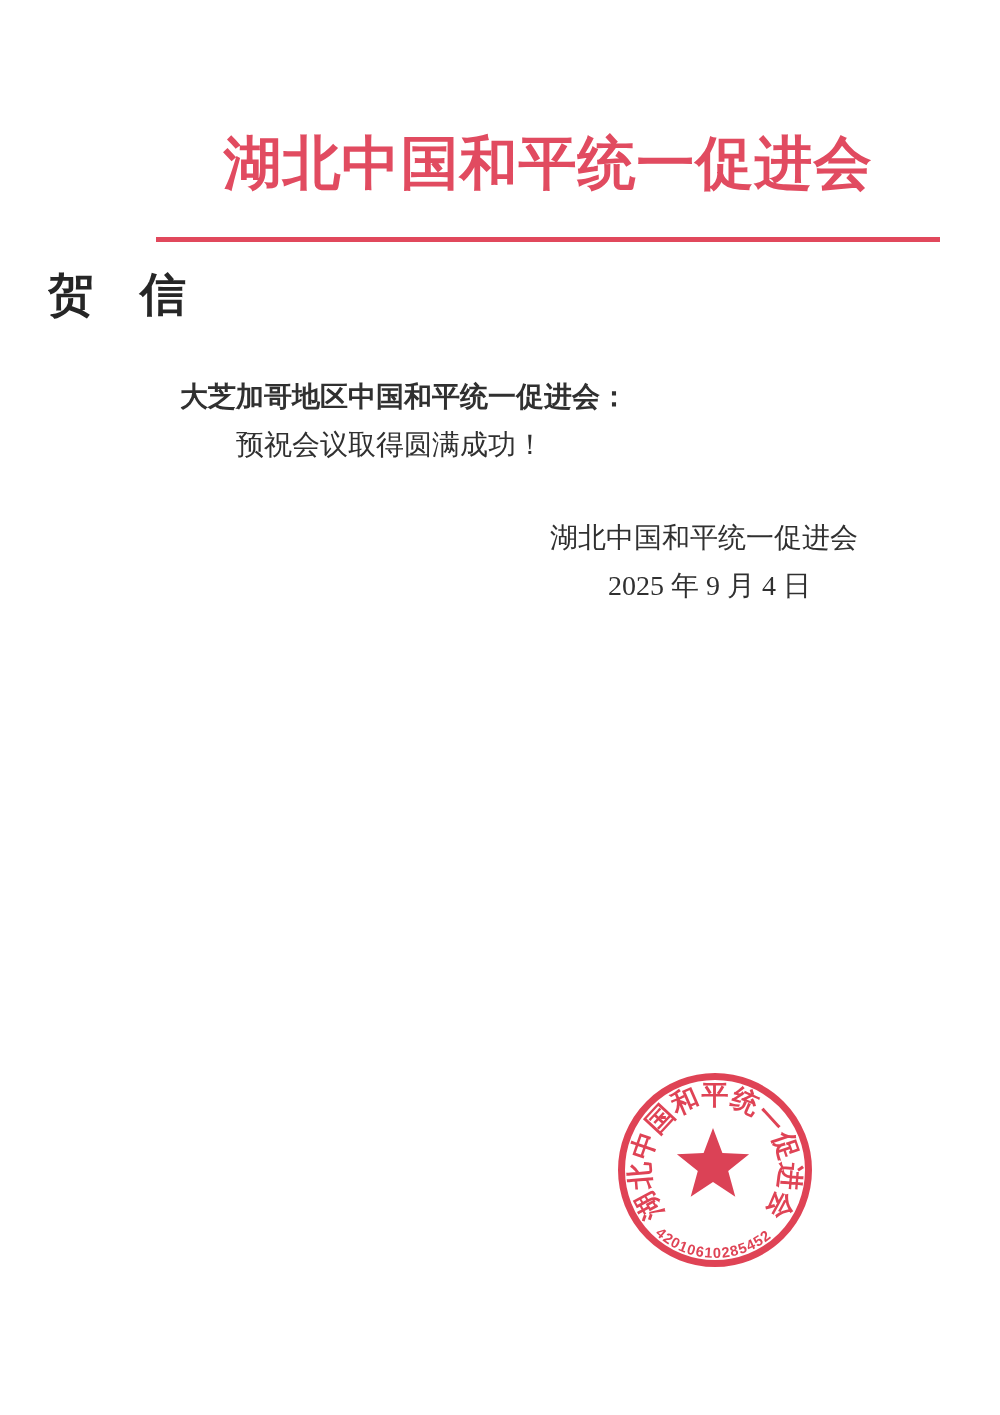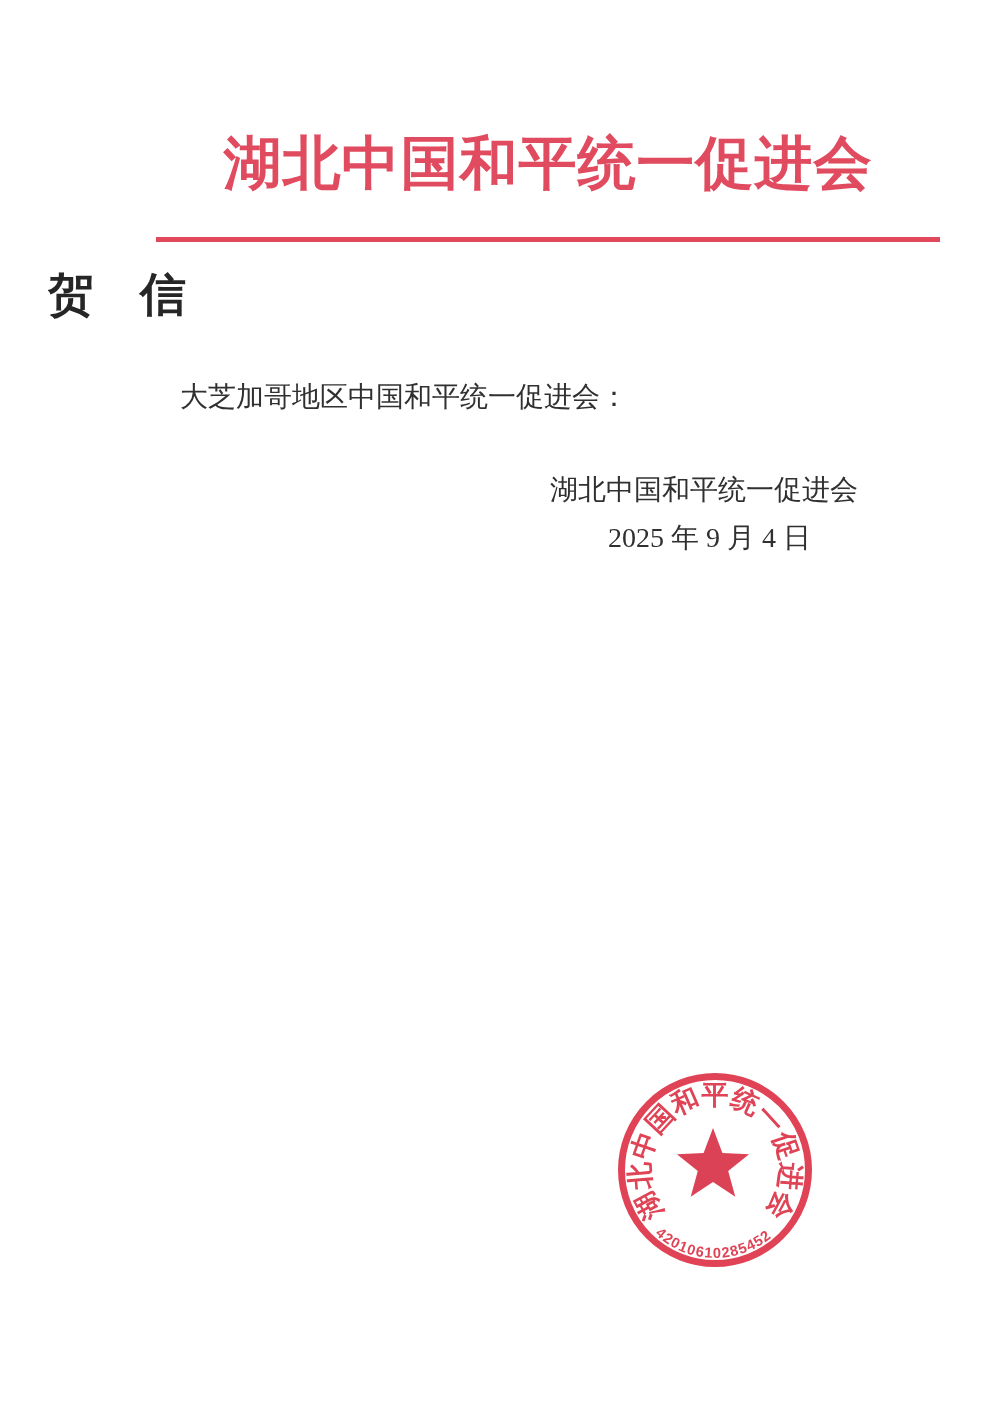--- a/index.html
+++ b/index.html
@@ -36,21 +36,21 @@
     font-weight: 700;
     color: #262626;
   }
   .letter-body {
     margin: 54px 120px 0 132px;
     font-size: 28px;
     line-height: 48px;
     color: #303030;
     text-align: justify;
   }
-  .salutation { margin: 0; }
+  .salutation { margin: 0; font-weight: bold; }
   .para { margin: 0; text-indent: 2em; }
   .closing {
     margin-top: 45px;
     font-size: 28px;
     line-height: 48px;
     color: #303030;
   }
   .signature { margin: 0; text-align: right; padding-right: 190px; }
   .date-line { margin: 0; text-align: right; padding-right: 237px; }
   .seal {
@@ -84,20 +84,21 @@
 
   <header>
     <h1 class="org-name">湖北中国和平统一促进会</h1>
     <div class="header-rule"></div>
   </header>
 
   <h2 class="letter-title">贺　信</h2>
 
   <main class="letter-body">
     <p class="salutation">大芝加哥地区中国和平统一促进会：</p>
+    <p class="para">预祝会议取得圆满成功！</p>
   </main>
 
   <div class="closing">
     <p class="signature">湖北中国和平统一促进会</p>
     <p class="date-line">2025 年 9 月 4 日</p>
   </div>
 
   <svg class="seal" viewBox="0 0 220 220" width="220" height="220" aria-hidden="true">
     <defs>
       <path id="sealArc" d="M 59.4 152.4 A 66 66 0 1 1 160.6 152.4" fill="none"></path>

